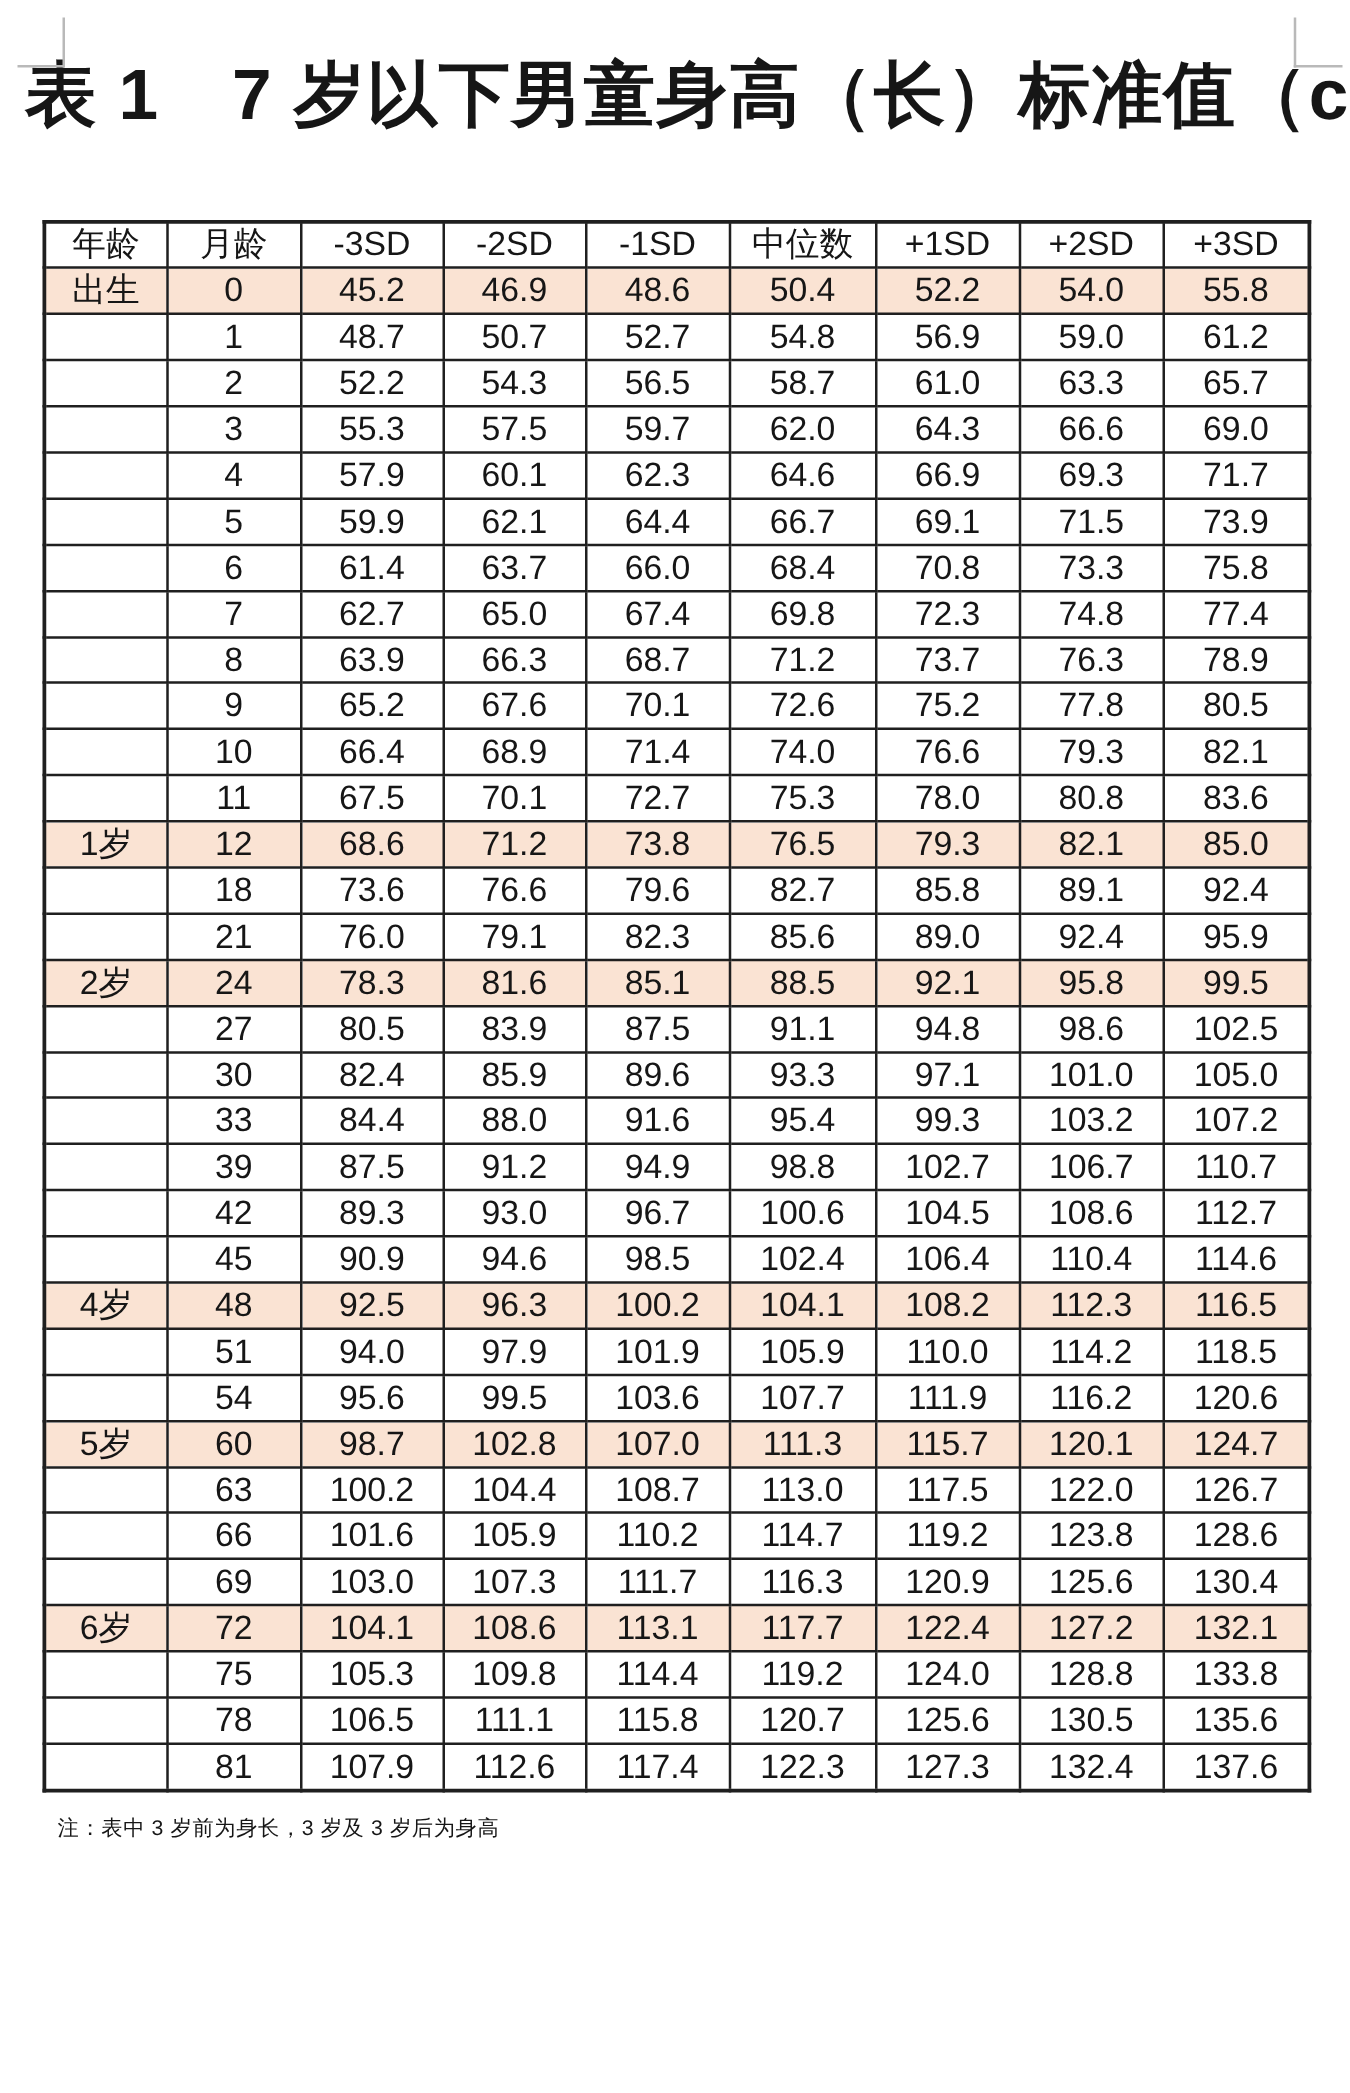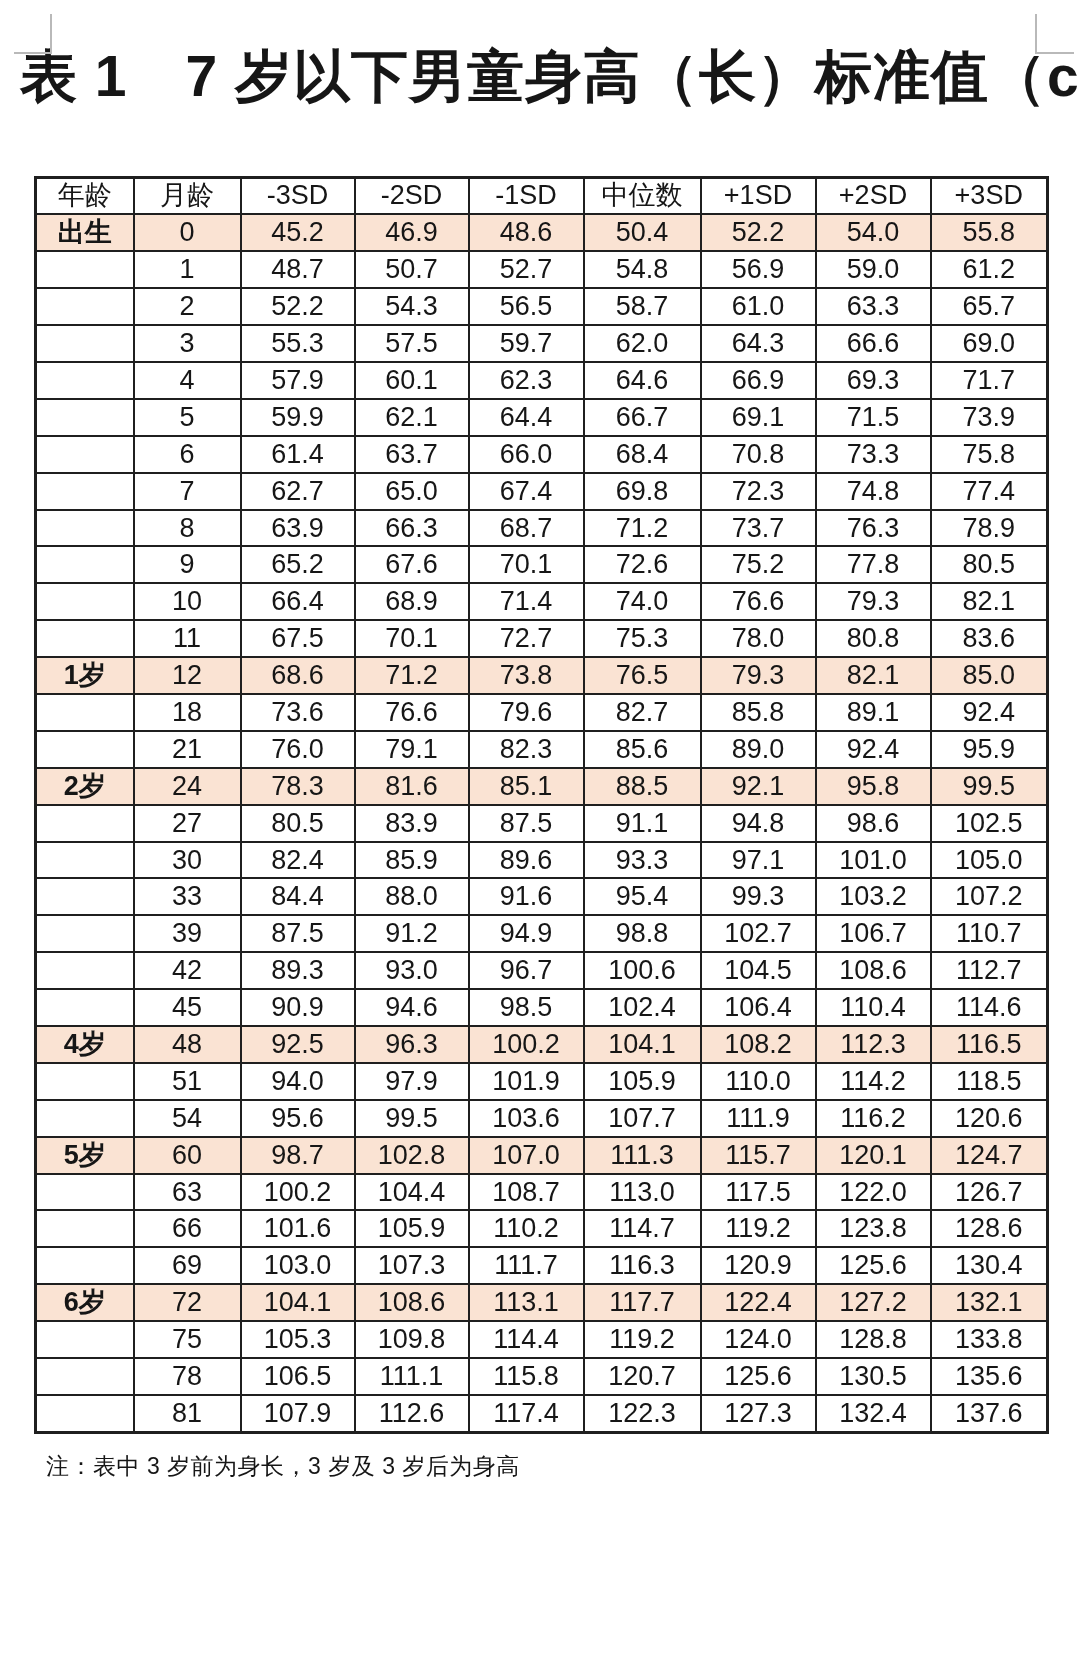--- a/index.html
+++ b/index.html
@@ -42,26 +42,26 @@
     border: 2px solid var(--border);
     height: 34.9px;
     padding: 0;
     text-align: center;
     vertical-align: middle;
     font-size: 27px;
     line-height: 1;
     overflow: hidden;
   }
   table.std th { font-weight: normal; background: #ffffff; }
-  td.age-cell { font-weight: bold; }
+  td.age-cell { font-weight: normal; }
   tr.hl td { background: var(--hl); }
 
   .note {
     margin: 17px 0 2px 46px;
-    font-size: 23px;
+    font-size: 17px;
     letter-spacing: 0.5px;
   }
 </style>
 </head>
 <body>
 
 <div class="corner corner-left"></div>
 <div class="corner corner-right"></div>
 
 <h1 class="title">表 1　7 岁以下男童身高（长）标准值（cm）</h1>

